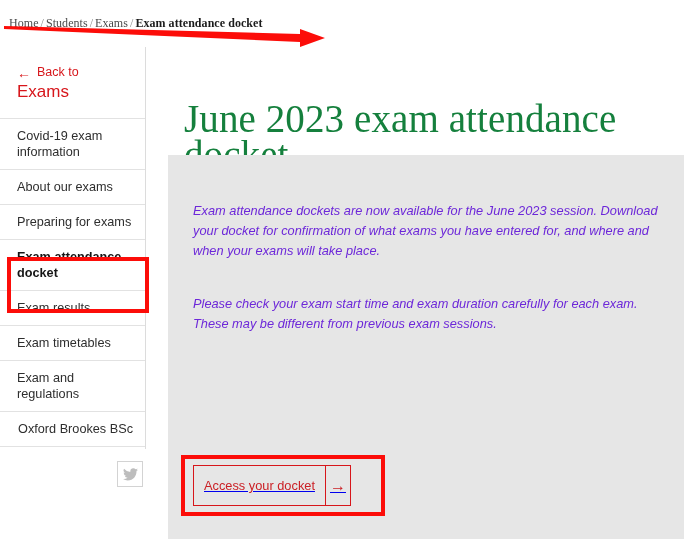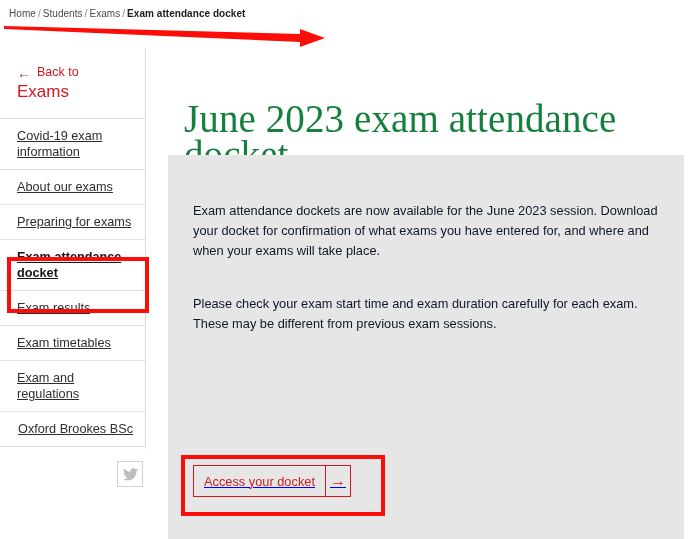--- a/index.html
+++ b/index.html
@@ -12,25 +12,26 @@
     background: #ffffff;
     font-family: "Liberation Sans", sans-serif;
     overflow: hidden;
     position: relative;
   }
 
   
   .breadcrumb {
     position: absolute;
     left: 9px;
-    top: 8px;
-    font-size: 10px;
+    top: 16px;
+    font-size: 12px;
     color: #3d3d3d;
     white-space: nowrap;
     letter-spacing: 0.05px;
+    font-family: Liberation Serif, serif;
   }
   .breadcrumb .crumb-link {
     color: #4a4a4a;
     text-decoration: none;
   }
   .breadcrumb .crumb-sep {
     color: #8a8a8a;
     padding: 0 2px;
   }
   .breadcrumb .crumb-current {
@@ -88,21 +89,20 @@
     padding: 0;
   }
   .nav-item {
     border-top: 1px solid #e2e2e2;
     padding: 9px 12px 9px 17px;
     font-size: 12.7px;
     line-height: 16px;
     color: #2e2e2e;
     box-sizing: border-box;
     cursor: pointer;
-    text-decoration: underline;
   }
   .nav-item:last-child {
     border-bottom: 1px solid #e2e2e2;
     text-align: right;
   }
   .nav-item.active {
     font-weight: bold;
     color: #161616;
   }
 
@@ -148,35 +148,36 @@
     background: #e6e6e6;
     box-sizing: border-box;
   }
   .card-inner {
     padding: 46px 25px 0 25px;
   }
   .card-inner p {
     margin: 0 0 33px 0;
     font-size: 12.8px;
     line-height: 20px;
-    color: #0f172a;
+    color: #6d28d9;
+    font-style: italic;
   }
 
   
   .cta {
     position: absolute;
     left: 25px;
     top: 310px;
     display: flex;
     align-items: stretch;
     border: 1px solid #d7161b;
     background: transparent;
     cursor: pointer;
     width: 158px;
-    height: 32px;
+    height: 41px;
     box-sizing: border-box;
   }
   .cta-label {
     flex: 1;
     display: flex;
     align-items: center;
     justify-content: center;
     color: #cb2026;
     font-size: 12.8px;
     padding: 0 10px;

